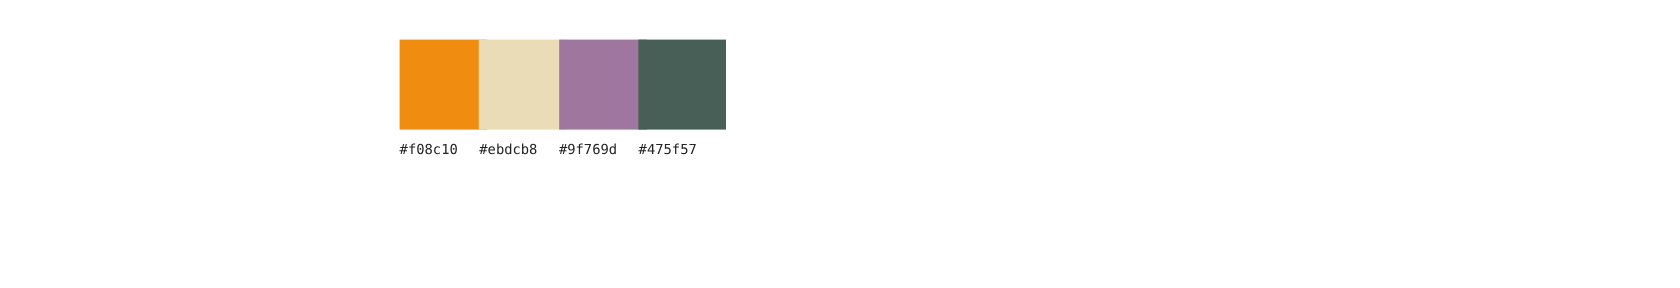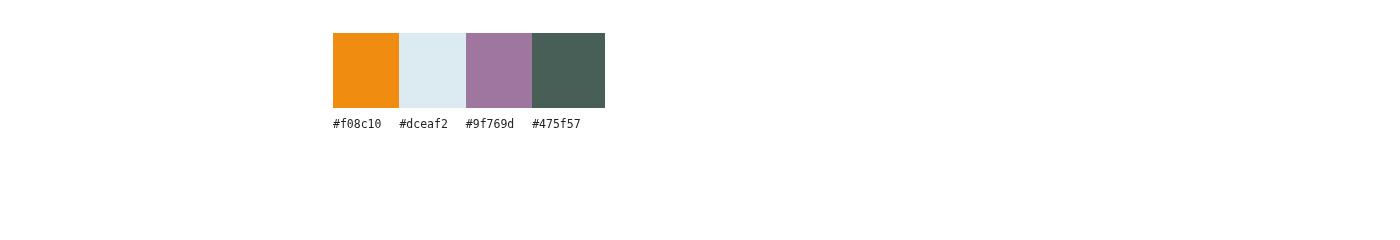--- a/index.html
+++ b/index.html
@@ -53,22 +53,22 @@
 </style>
 </head>
 <body style="background: rgb(255, 255, 255);">
 
 <div class="palette-strip">
     <div class="swatch-item">
       <div class="swatch-chip" style="background-color: rgb(240, 140, 16);"></div>
       <div class="swatch-label">#f08c10</div>
     </div>
     <div class="swatch-item">
-      <div class="swatch-chip" style="background-color: rgb(220, 234, 242);"></div>
-      <div class="swatch-label">#dceaf2</div>
+      <div class="swatch-chip" style="background-color: rgb(235, 220, 184);"></div>
+      <div class="swatch-label">#ebdcb8</div>
     </div>
     <div class="swatch-item">
       <div class="swatch-chip" style="background-color: rgb(159, 118, 157);"></div>
       <div class="swatch-label">#9f769d</div>
     </div>
     <div class="swatch-item">
       <div class="swatch-chip" style="background-color: rgb(71, 95, 87);"></div>
       <div class="swatch-label">#475f57</div>
     </div>
   </div>

